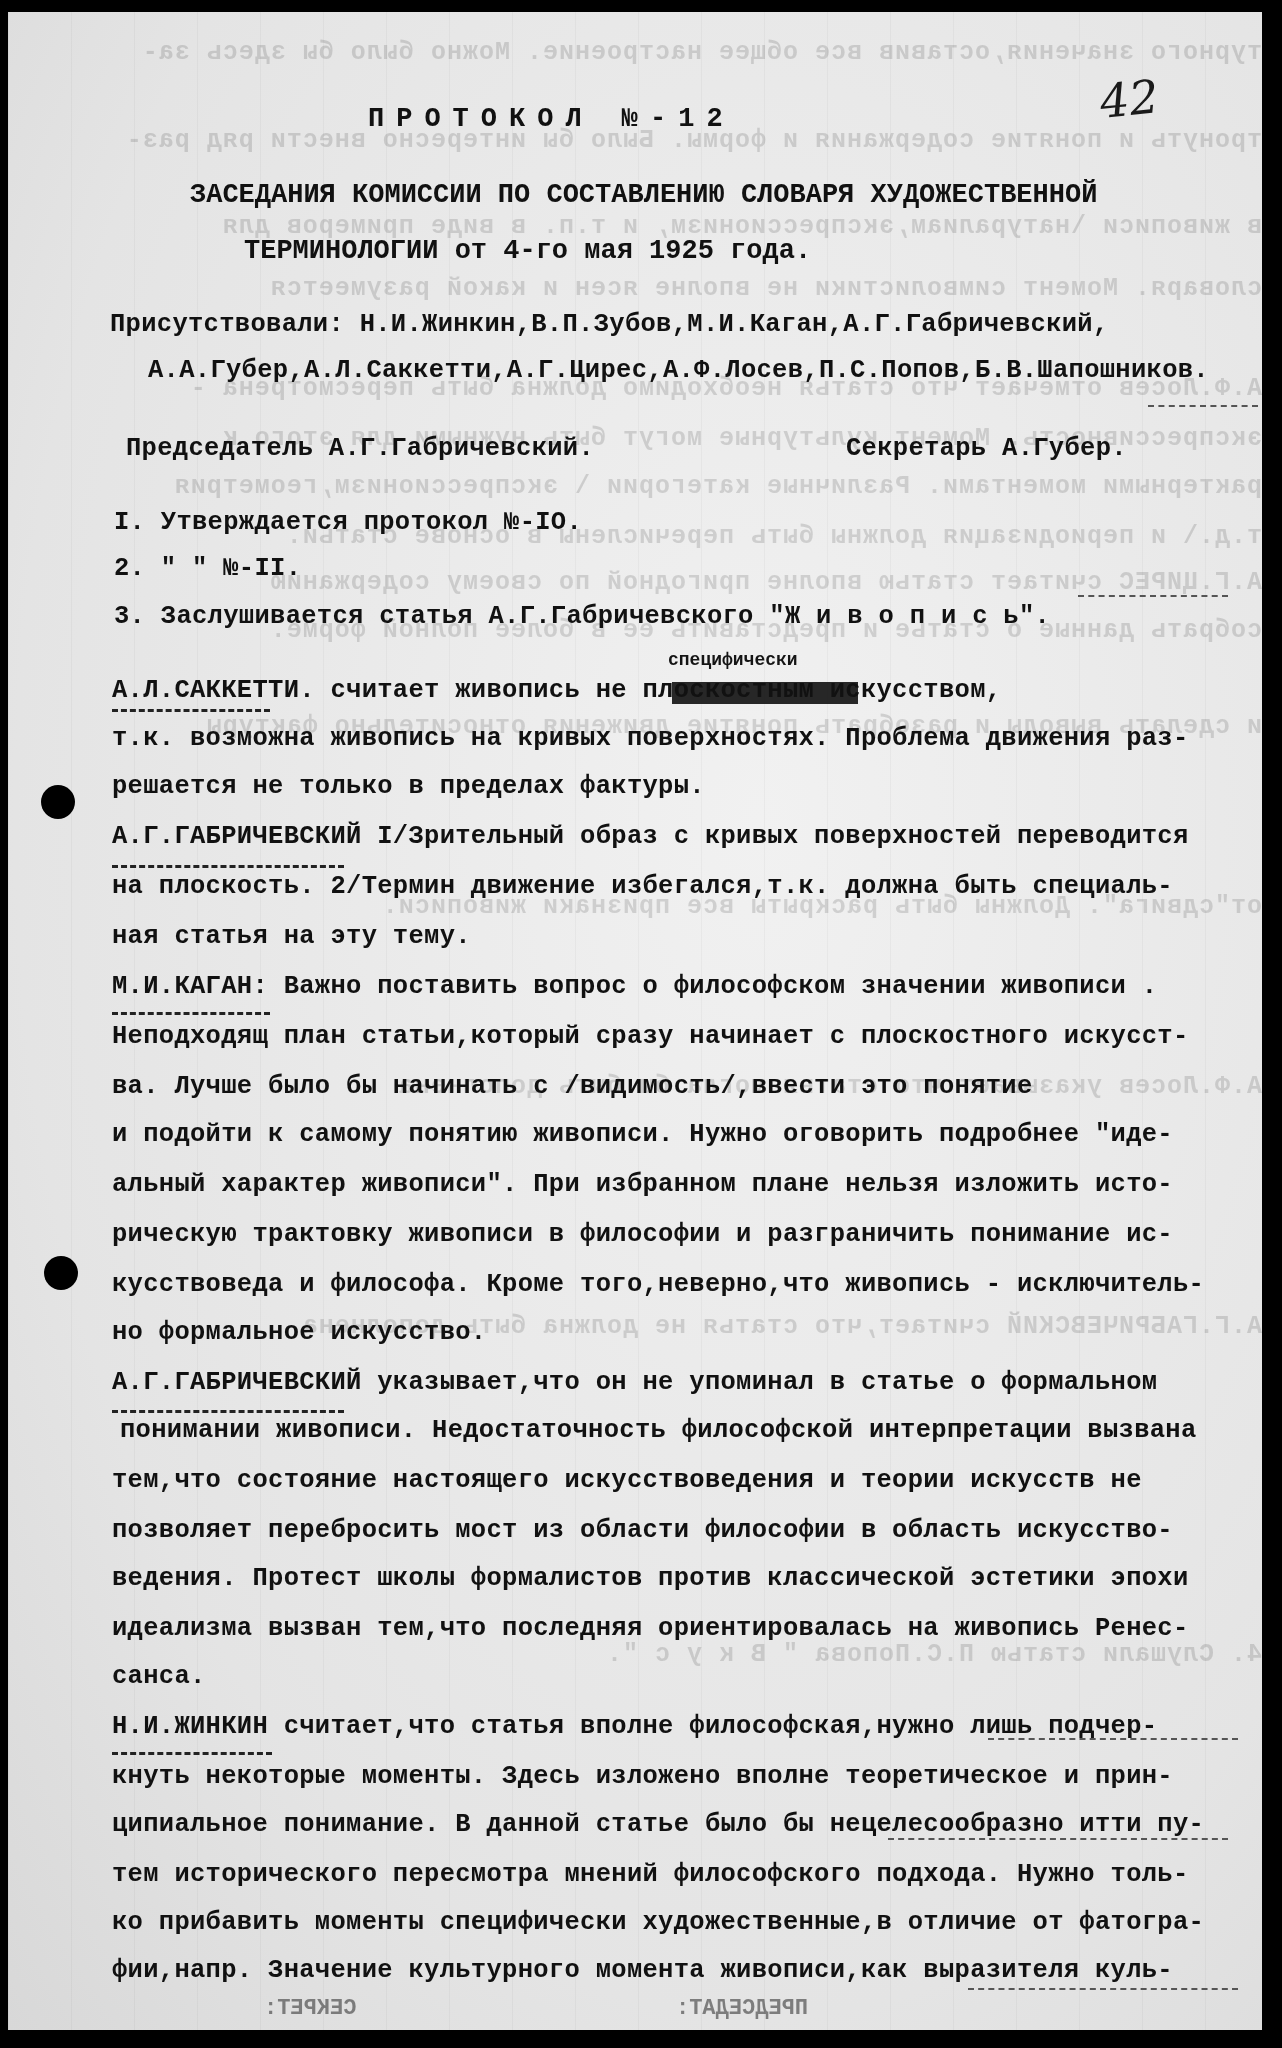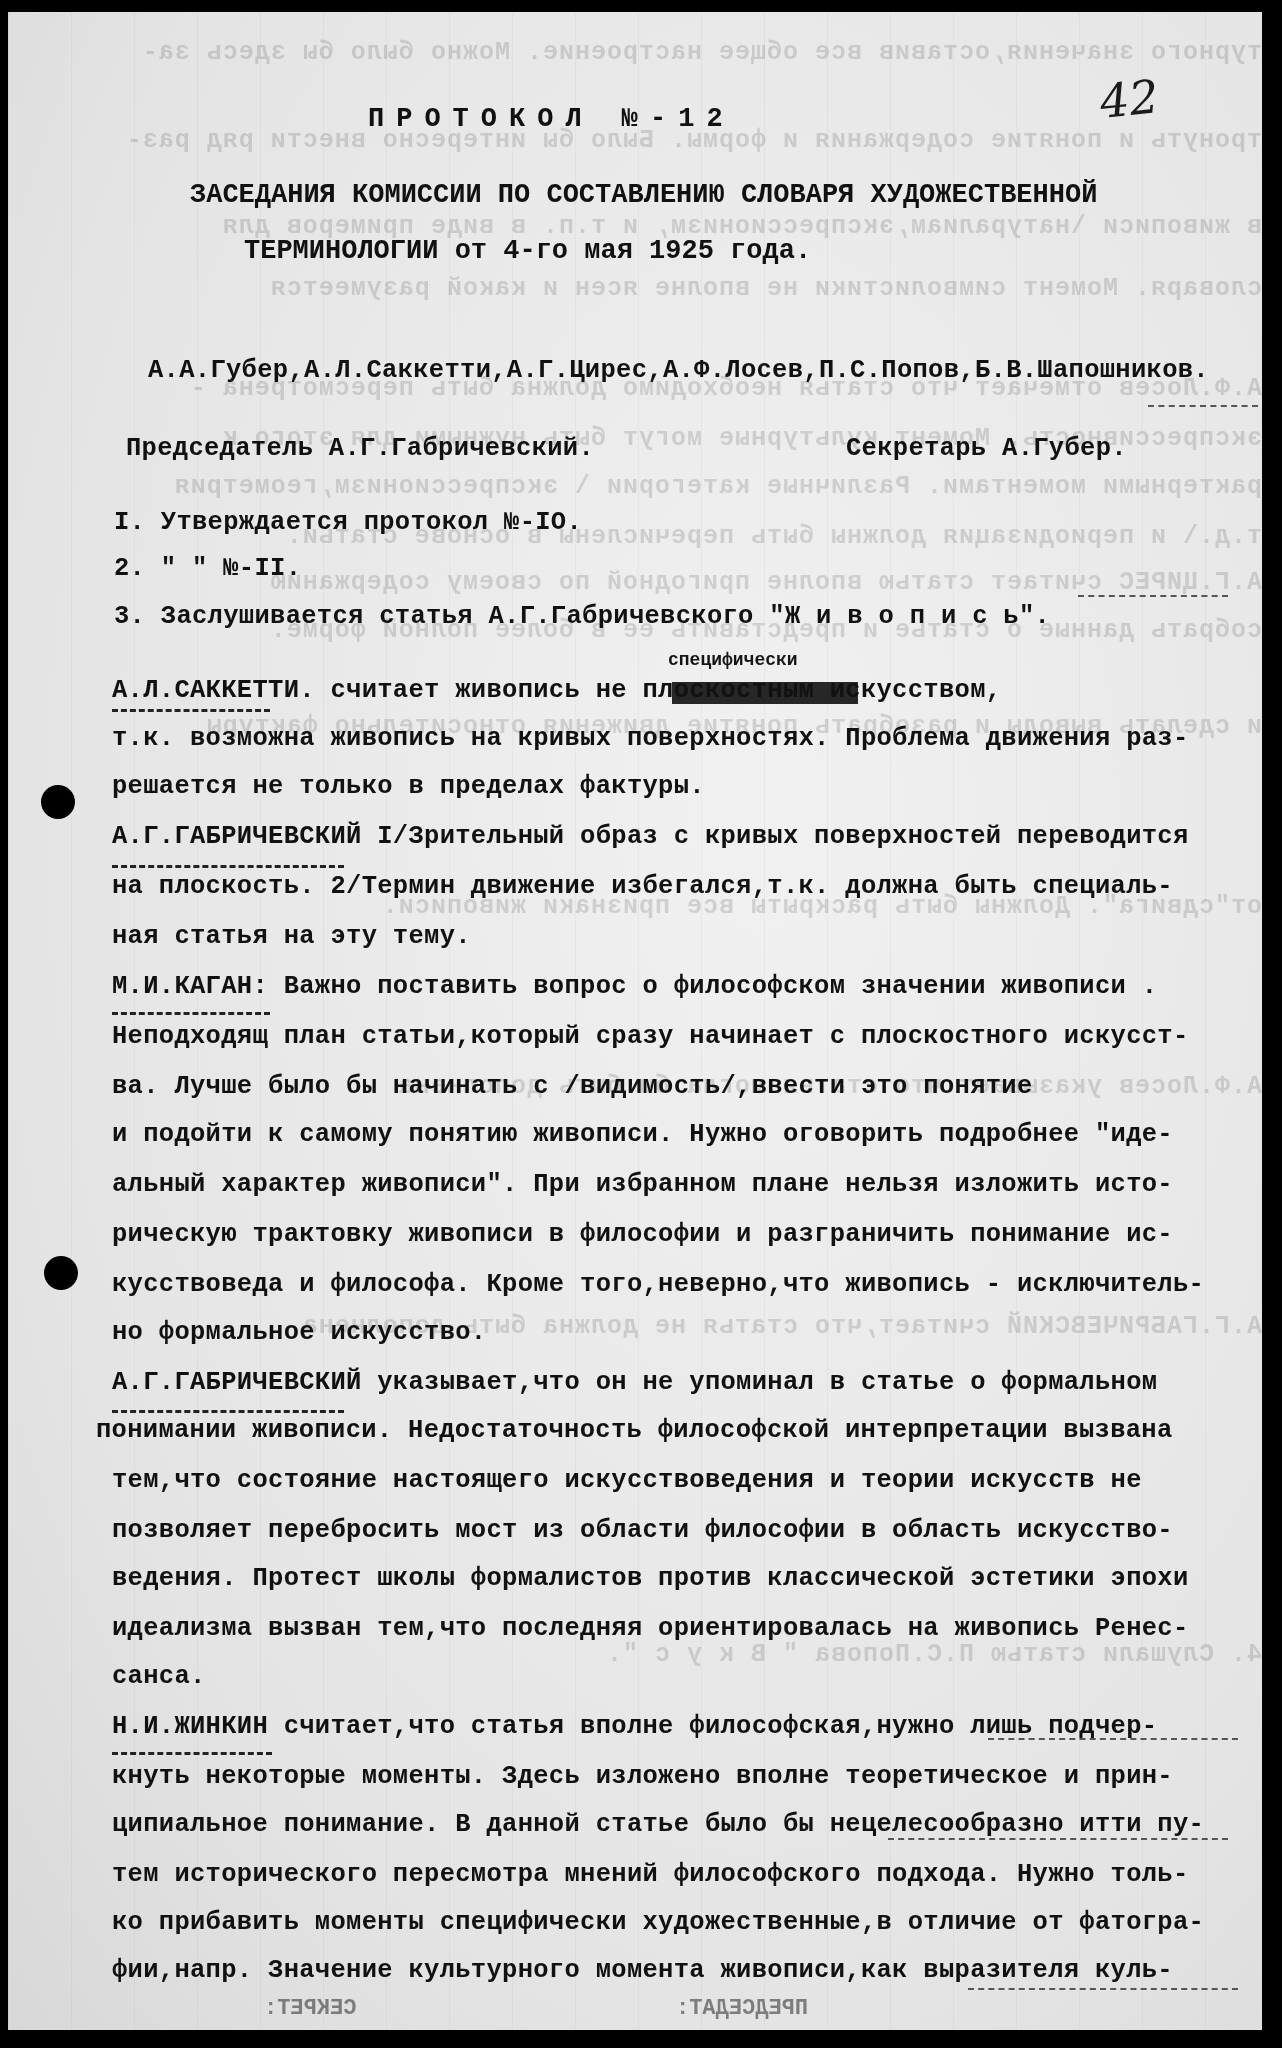--- a/index.html
+++ b/index.html
@@ -72,20 +72,21 @@
 
   <div class="handwritten" style="left:1092px; top:60px;">42</div>
 
   <div class="punch" style="left:33px; top:773px;"></div>
   <div class="punch" style="left:36px; top:1244px;"></div>
 
   <div class="line title" style="left:360px; top:92px;">ПРОТОКОЛ №-12</div>
   <div class="line heading" style="left:182px; top:168px;">ЗАСЕДАНИЯ КОМИССИИ ПО СОСТАВЛЕНИЮ СЛОВАРЯ ХУДОЖЕСТВЕННОЙ</div>
   <div class="line heading" style="left:236px; top:224px;text-align:right;">ТЕРМИНОЛОГИИ от 4-го мая 1925 года.</div>
 
+  <div class="line" style="left:102px; top:298px;">Присутствовали: Н.И.Жинкин,В.П.Зубов,М.И.Каган,А.Г.Габричевский,</div>
   <div class="line" style="left:140px; top:344px;">А.А.Губер,А.Л.Саккетти,А.Г.Цирес,А.Ф.Лосев,П.С.Попов,Б.В.Шапошников.</div>
   <div class="dash light" style="left:1140px; top:393px; width:110px;"></div>
 
   <div class="line" style="left:118px; top:422px;">Председатель А.Г.Габричевский.</div>
   <div class="line" style="left:838px; top:422px;">Секретарь А.Губер.</div>
 
   <div class="line" style="left:106px; top:496px;">I. Утверждается протокол №-IO.</div>
   <div class="line" style="left:106px; top:542px;">2.          "          " №-II.</div>
   <div class="dash light" style="left:1070px; top:583px; width:150px;"></div>
   <div class="line" style="left:106px; top:590px;">3. Заслушивается статья А.Г.Габричевского "Ж и в о п и с ь".</div>
@@ -108,21 +109,21 @@
   <div class="line" style="left:104px; top:1010px;">Неподходящ план статьи,который сразу начинает с плоскостного искусст-</div>
   <div class="line" style="left:104px; top:1060px;">ва. Лучше было бы начинать с          /видимость/,ввести это понятие</div>
   <div class="line" style="left:104px; top:1108px;">и подойти к самому понятию живописи. Нужно оговорить подробнее "иде-</div>
   <div class="line" style="left:104px; top:1158px;">альный характер живописи". При избранном плане нельзя изложить исто-</div>
   <div class="line" style="left:104px; top:1208px;">рическую трактовку живописи в философии и разграничить понимание ис-</div>
   <div class="line" style="left:104px; top:1258px;">кусствоведа и философа. Кроме того,неверно,что живопись - исключитель-</div>
   <div class="line" style="left:104px; top:1306px;">но формальное искусство.</div>
 
   <div class="line" style="left:104px; top:1356px;">А.Г.ГАБРИЧЕВСКИЙ указывает,что он не упоминал в статье о формальном</div>
   <div class="dash" style="left:104px; top:1398px; width:232px;"></div>
-  <div class="line" style="left:88px; top:1404px;">понимании живописи. Недостаточность философской интерпретации вызвана</div>
+  <div class="line" style="left:112px; top:1404px;">понимании живописи. Недостаточность философской интерпретации вызвана</div>
   <div class="line" style="left:104px; top:1454px;">тем,что состояние настоящего искусствоведения и теории искусств не</div>
   <div class="line" style="left:104px; top:1504px;">позволяет перебросить мост из области философии в область искусство-</div>
   <div class="line" style="left:104px; top:1552px;">ведения. Протест школы формалистов против классической эстетики эпохи</div>
   <div class="line" style="left:104px; top:1602px;">идеализма вызван тем,что последняя ориентировалась на живопись Ренес-</div>
   <div class="line" style="left:104px; top:1650px;">санса.</div>
 
   <div class="line" style="left:104px; top:1700px;">Н.И.ЖИНКИН считает,что статья вполне философская,нужно лишь подчер-</div>
   <div class="dash" style="left:104px; top:1740px; width:160px;"></div>
   <div class="dash light" style="left:980px; top:1726px; width:250px;"></div>
   <div class="line" style="left:104px; top:1750px;">кнуть некоторые моменты. Здесь изложено вполне теоретическое и прин-</div>

